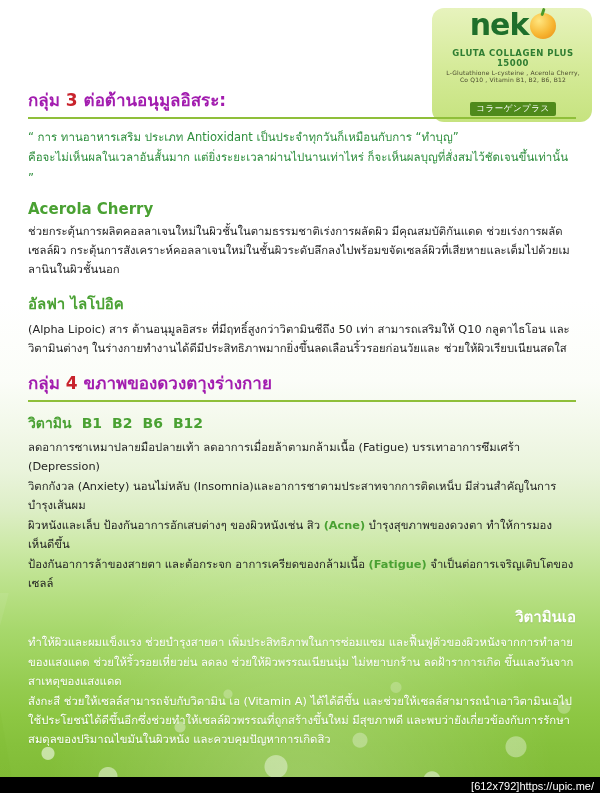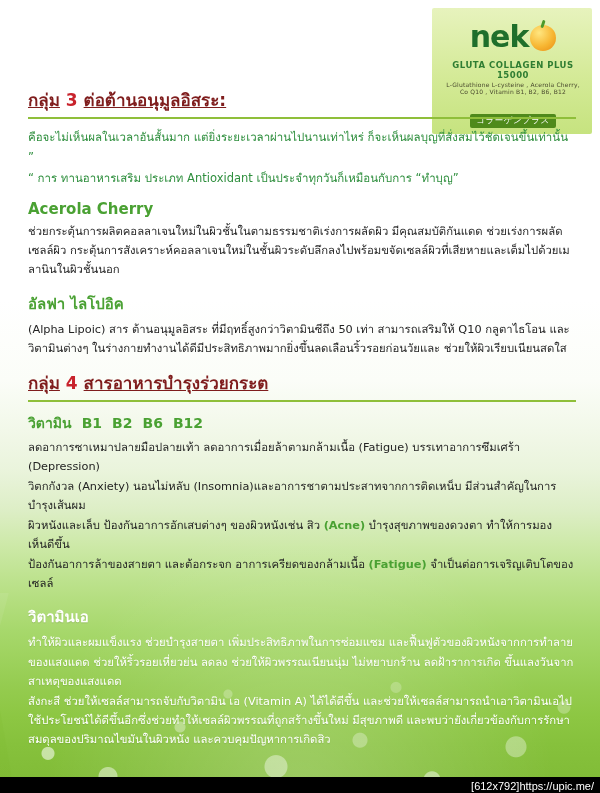--- a/index.html
+++ b/index.html
@@ -70,22 +70,22 @@
     pointer-events: none;
   }
 
   
   .logo-box {
     position: absolute;
     top: 8px;
     right: 8px;
     width: 160px;
     background: linear-gradient(to bottom, #e7f3bd 0%, #d4ea97 55%, #c6e37f 100%);
-    border-radius: 2px;
-    padding: 14px 8px 6px 10px;
+    border-radius: 12px;
+    padding: 2px 8px 6px 10px;
     box-sizing: border-box;
     text-align: center;
   }
   .logo-word {
     font-size: 30px;
     font-weight: bold;
     color: #1f6f2b;
     letter-spacing: -1px;
     line-height: 1;
     display: inline-block;
@@ -152,39 +152,39 @@
   .grp-head {
     font-size: 17px;
     color: #2b2b2b;
     font-weight: bold;
     line-height: 1.25;
   }
   .grp-head .num {
     color: #c8232c;
   }
   .grp-head .dark {
-    color: #7f1d1d;
-    text-decoration: underline;
+    color: #a21caf;
   }
   .quote {
     color: #2f8f3e;
     font-size: 11.5px;
     line-height: 1.75;
     margin-top: 6px;
   }
   .sub-head {
     color: #4aa133;
     font-size: 15px;
     font-weight: bold;
     margin-top: 12px;
     margin-bottom: 4px;
   }
   .sub-head.white {
     color: #ffffff;
     text-shadow: 0 1px 1px rgba(0,0,0,.12);
+    text-align: right;
   }
   .body-text {
     color: #232323;
     font-size: 11.3px;
     line-height: 1.72;
   }
   .body-text.white {
     color: #ffffff;
     text-shadow: 0 1px 1px rgba(0,0,0,.10);
   }
@@ -245,36 +245,36 @@
   <div class="content">
 
     <div class="grp-head">
       <span class="dark">กลุ่ม</span>
       <span class="num">3</span>
       <span class="dark">ต่อต้านอนุมูลอิสระ:</span>
     </div>
     <div class="rule"></div>
 
     <div class="quote">
+      <div>“ การ ทานอาหารเสริม ประเภท  Antioxidant  เป็นประจำทุกวันก็เหมือนกับการ “ทำบุญ”</div>
       <div>คือจะไม่เห็นผลในเวลาอันสั้นมาก แต่ยิ่งระยะเวลาผ่านไปนานเท่าไหร่ ก็จะเห็นผลบุญที่สั่งสมไว้ชัดเจนขึ้นเท่านั้น ”</div>
-      <div>“ การ ทานอาหารเสริม ประเภท  Antioxidant  เป็นประจำทุกวันก็เหมือนกับการ “ทำบุญ”</div>
     </div>
 
     <div class="sub-head">Acerola Cherry</div>
     <div class="body-text">ช่วยกระตุ้นการผลิตคอลลาเจนใหม่ในผิวชั้นในตามธรรมชาติเร่งการผลัดผิว มีคุณสมบัติกันแดด ช่วยเร่งการผลัดเซลล์ผิว กระตุ้นการสังเคราะห์คอลลาเจนใหม่ในชั้นผิวระดับลึกลงไปพร้อมขจัดเซลล์ผิวที่เสียหายและเต็มไปด้วยเมลานินในผิวชั้นนอก</div>
 
     <div class="sub-head">อัลฟา ไลโปอิค</div>
     <div class="body-text">(Alpha Lipoic) สาร ต้านอนุมูลอิสระ ที่มีฤทธิ์สูงกว่าวิตามินซีถึง 50 เท่า สามารถเสริมให้ Q10 กลูตาไธโอน และวิตามินต่างๆ ในร่างกายทำงานได้ดีมีประสิทธิภาพมากยิ่งขึ้นลดเลือนริ้วรอยก่อนวัยและ ช่วยให้ผิวเรียบเนียนสดใส</div>
 
     <div class="section-gap"></div>
 
     <div class="grp-head">
       <span class="dark">กลุ่ม</span>
       <span class="num">4</span>
-      <span class="dark">สารอาหารบำรุงร่วยกระต</span>
+      <span class="dark">ขภาพของดวงตาุงร่างกาย</span>
     </div>
     <div class="rule"></div>
 
     <div class="vitamin-list">
       <span class="v">วิตามิน</span><span class="v">B1</span><span class="v">B2</span><span class="v">B6</span><span class="v">B12</span>
     </div>
 
     <div class="body-text">
       <div>ลดอาการซาเหมาปลายมือปลายเท้า ลดอาการเมื่อยล้าตามกล้ามเนื้อ (Fatigue) บรรเทาอาการซึมเศร้า (Depression)</div>
       <div>วิตกกังวล (Anxiety) นอนไม่หลับ (Insomnia)และอาการชาตามประสาทจากการติดเหน็บ มีส่วนสำคัญในการบำรุงเส้นผม</div>

